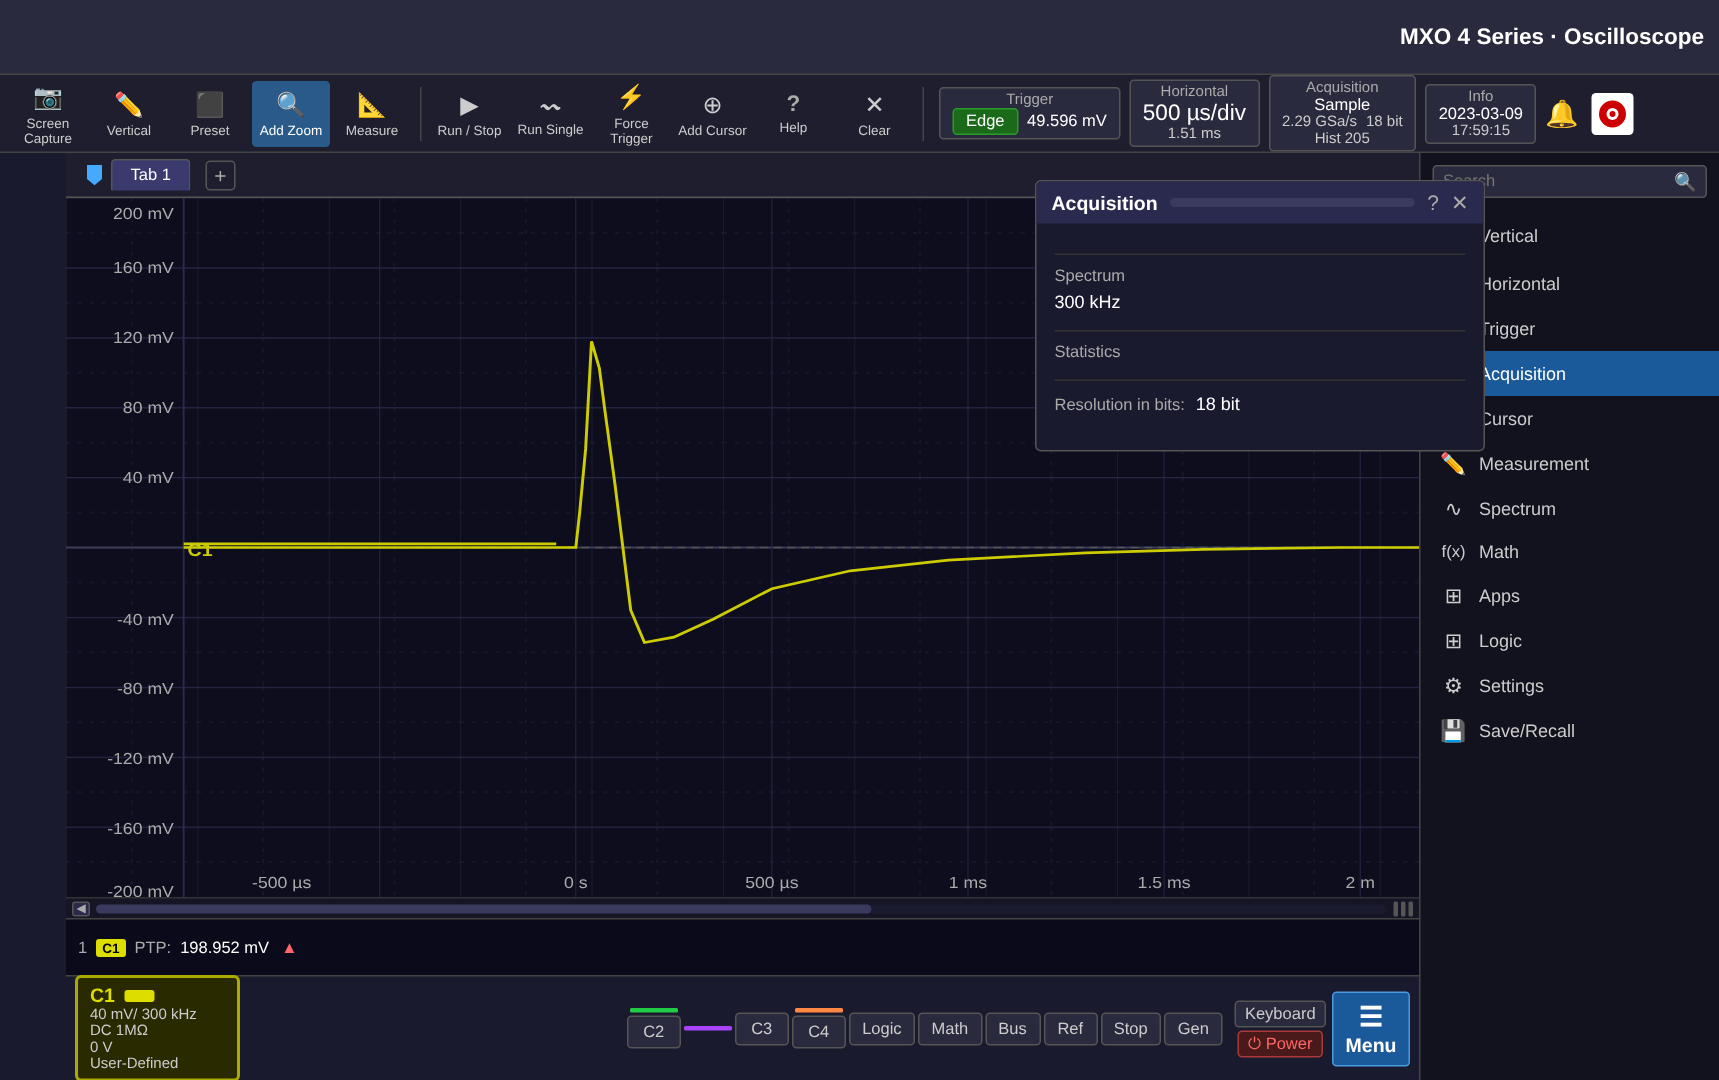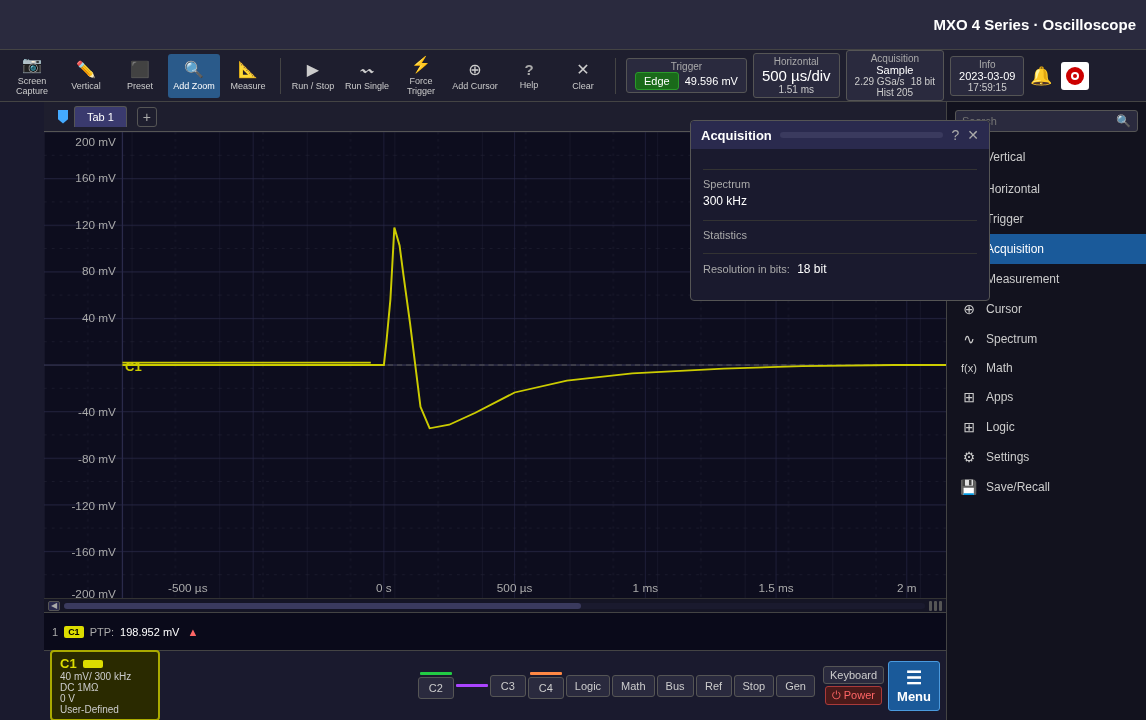--- a/index.html
+++ b/index.html
@@ -606,26 +606,26 @@
       </div>
       <div class="nav-item">
         <span class="nav-icon">⚡</span>
         <span class="nav-label">Trigger</span>
       </div>
       <div class="nav-item active">
         <span class="nav-icon">◈</span>
         <span class="nav-label">Acquisition</span>
       </div>
       <div class="nav-item">
+        <span class="nav-icon">⊕</span>
+        <span class="nav-label">Cursor</span>
+      </div>
+      <div class="nav-item">
         <span class="nav-icon">✏️</span>
         <span class="nav-label">Measurement</span>
-      </div>
-      <div class="nav-item">
-        <span class="nav-icon">⊕</span>
-        <span class="nav-label">Cursor</span>
       </div>
       <div class="nav-item">
         <span class="nav-icon">∿</span>
         <span class="nav-label">Spectrum</span>
       </div>
       <div class="nav-item">
         <span class="nav-icon" style="font-size:11px;">f(x)</span>
         <span class="nav-label">Math</span>
       </div>
       <div class="nav-item">

